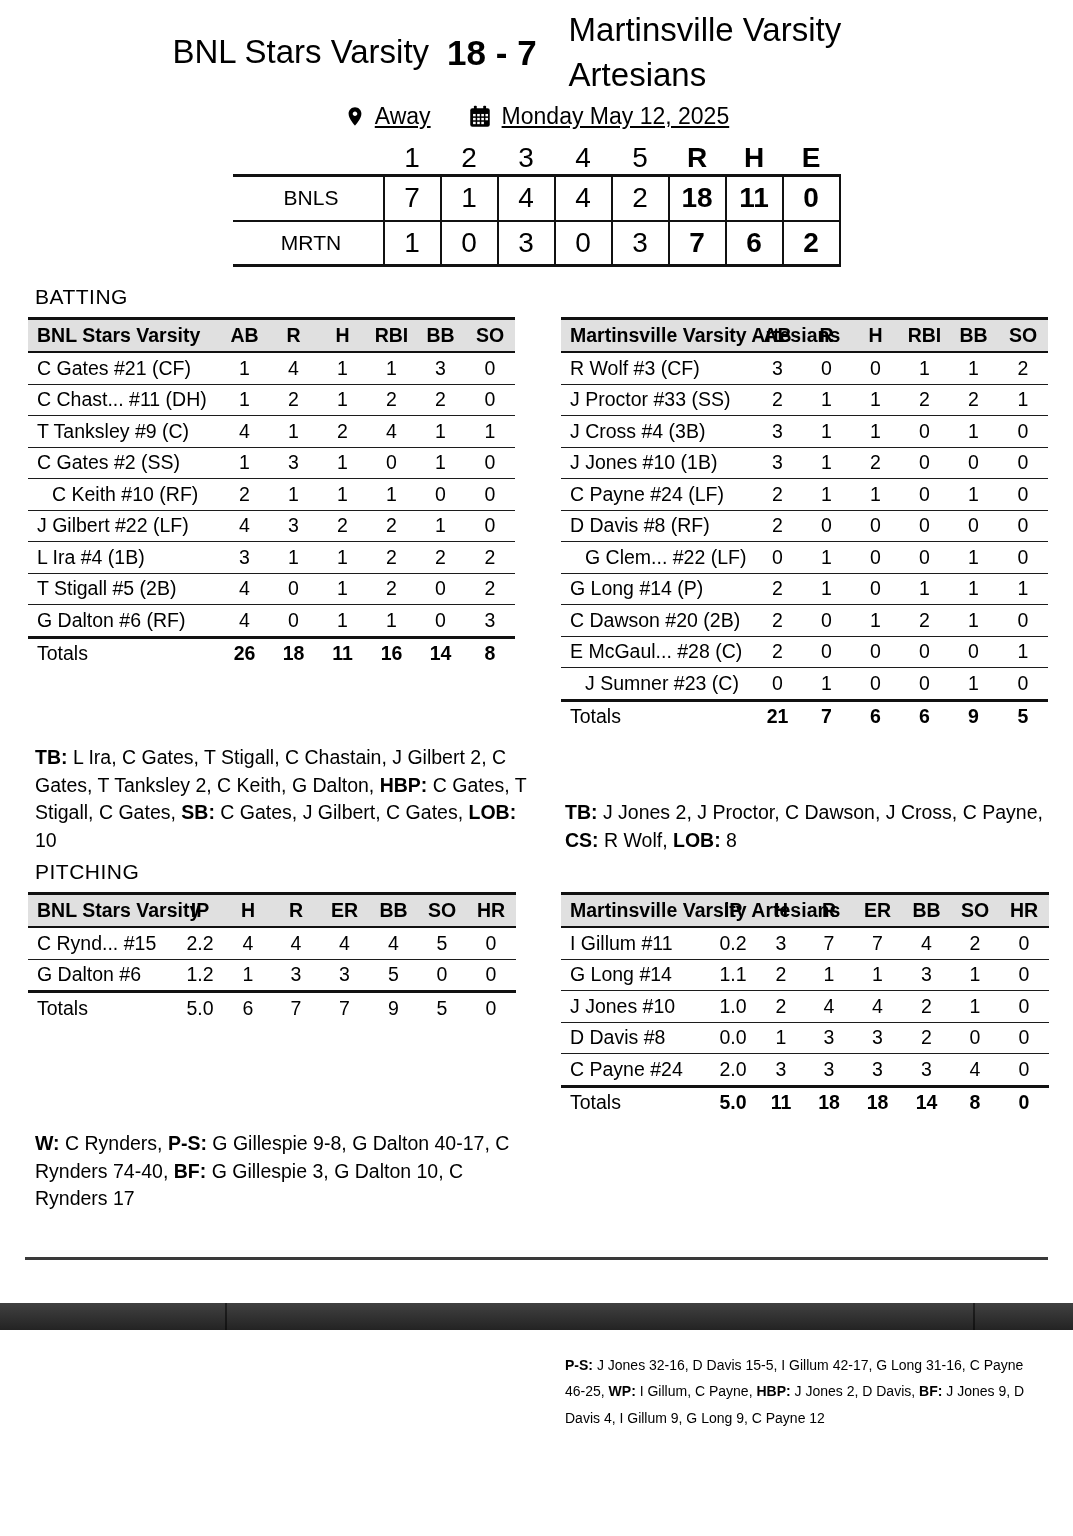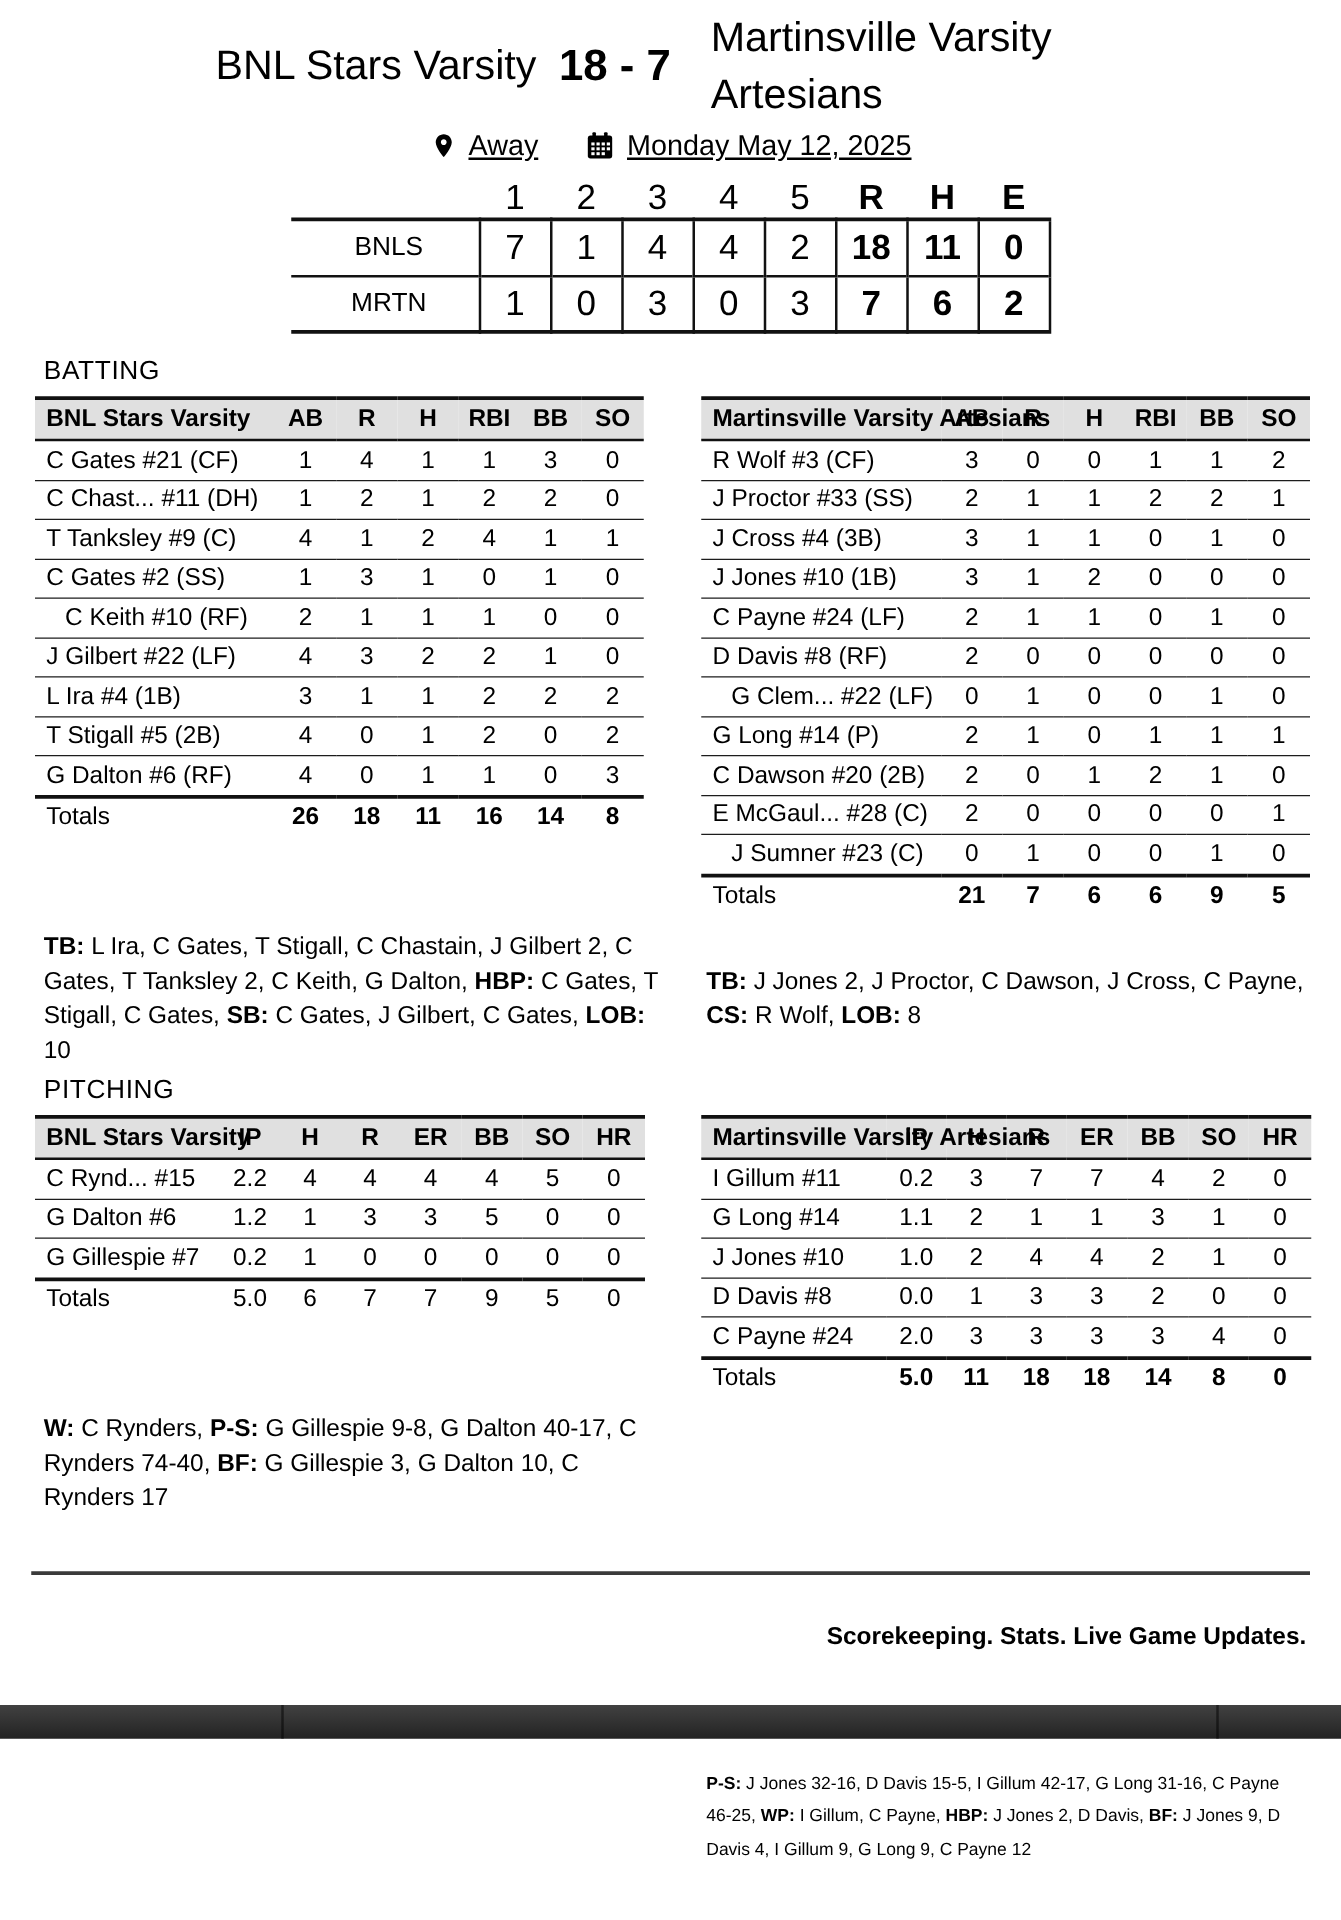--- a/index.html
+++ b/index.html
@@ -51,21 +51,21 @@
   }
   .stat-table thead th.name { text-align:left; padding-left:9px; white-space:nowrap; overflow:visible; }
   .stat-table td { height:30.5px; border-bottom:1.5px solid #1c1c1c; text-align:center; }
   .stat-table td.name { text-align:left; padding-left:9px; white-space:nowrap; overflow:visible; }
   .stat-table td.name.indent { padding-left:24px; }
   .stat-table tr.totals td { border-top:3px solid #111; border-bottom:0; font-weight:700; }
   .stat-table tr.totals.plain td { font-weight:400; }
   .stat-table tr.totals td.name { font-weight:inherit;margin-top:24px; }
 
   
-  .notes-row { display:flex; padding-left:35px; gap:33px; margin-top:12px; align-items:center; }
+  .notes-row { display:flex; padding-left:35px; gap:33px; margin-top:12px; align-items:flex-end; }
   .note { width:497px; font-size:19.5px; line-height:27.5px; }
   .note b { font-weight:700; }
 
   
   .divider { margin:44px auto 0 auto; width:1023px; height:3px; background:#3a3a3a; }
   .tagline { margin-top:38px; padding-right:28px; text-align:right; font-size:19.5px; font-weight:700; }
   .footer-bar { position:relative; margin-top:43px; width:1073px; height:27px;
     background:linear-gradient(#414141,#232323); }
   .footer-bar .seg { position:absolute; top:0; bottom:0; width:2px; background:rgba(0,0,0,0.5); }
   .footer-bar .seg.s1 { left:225px; }
@@ -461,30 +461,20 @@
             <tr>
               <td class="name">G Dalton #6</td>
               <td>1.2</td>
               <td>1</td>
               <td>3</td>
               <td>3</td>
               <td>5</td>
               <td>0</td>
               <td>0</td>
             </tr>
-            <tr>
-              <td class="name">G Gillespie #7</td>
-              <td>0.2</td>
-              <td>1</td>
-              <td>0</td>
-              <td>0</td>
-              <td>0</td>
-              <td>0</td>
-              <td>0</td>
-            </tr>
             <tr class="totals plain">
               <td class="name">Totals</td>
               <td>5.0</td>
               <td>6</td>
               <td>7</td>
               <td>7</td>
               <td>9</td>
               <td>5</td>
               <td>0</td>
             </tr>
@@ -581,21 +571,20 @@
       </div>
   </div>
 
   <div class="notes-row">
     <div class="note" id="pit-away-notes"><b>W:</b><span> C Rynders, </span><b>P-S:</b><span> G Gillespie 9-8, G Dalton 40-17, C Rynders 74-40, </span><b>BF:</b><span> G Gillespie 3, G Dalton 10, C Rynders 17</span></div>
     <div class="note"></div>
   </div>
 
   <div class="divider"></div>
 
-  <div class="tagline">Scorekeeping. Stats. Live Game Updates.</div>
 
   <div class="footer-bar">
     <div class="seg s1"></div>
     <div class="seg s2"></div>
   </div>
 
   <div class="bottom-notes" id="pit-home-notes"><b>P-S:</b><span> J Jones 32-16, D Davis 15-5, I Gillum 42-17, G Long 31-16, C Payne 46-25, </span><b>WP:</b><span> I Gillum, C Payne, </span><b>HBP:</b><span> J Jones 2, D Davis, </span><b>BF:</b><span> J Jones 9, D Davis 4, I Gillum 9, G Long 9, C Payne 12</span></div>
 
 </div>
 

